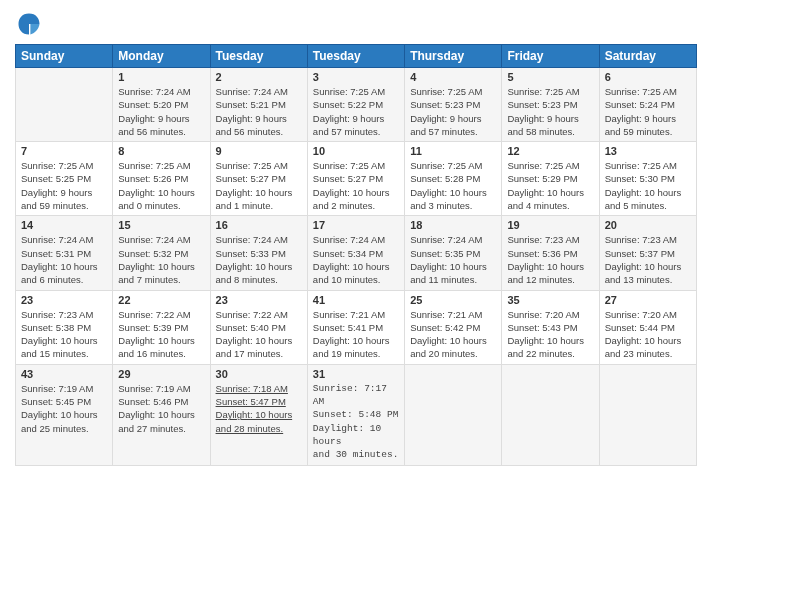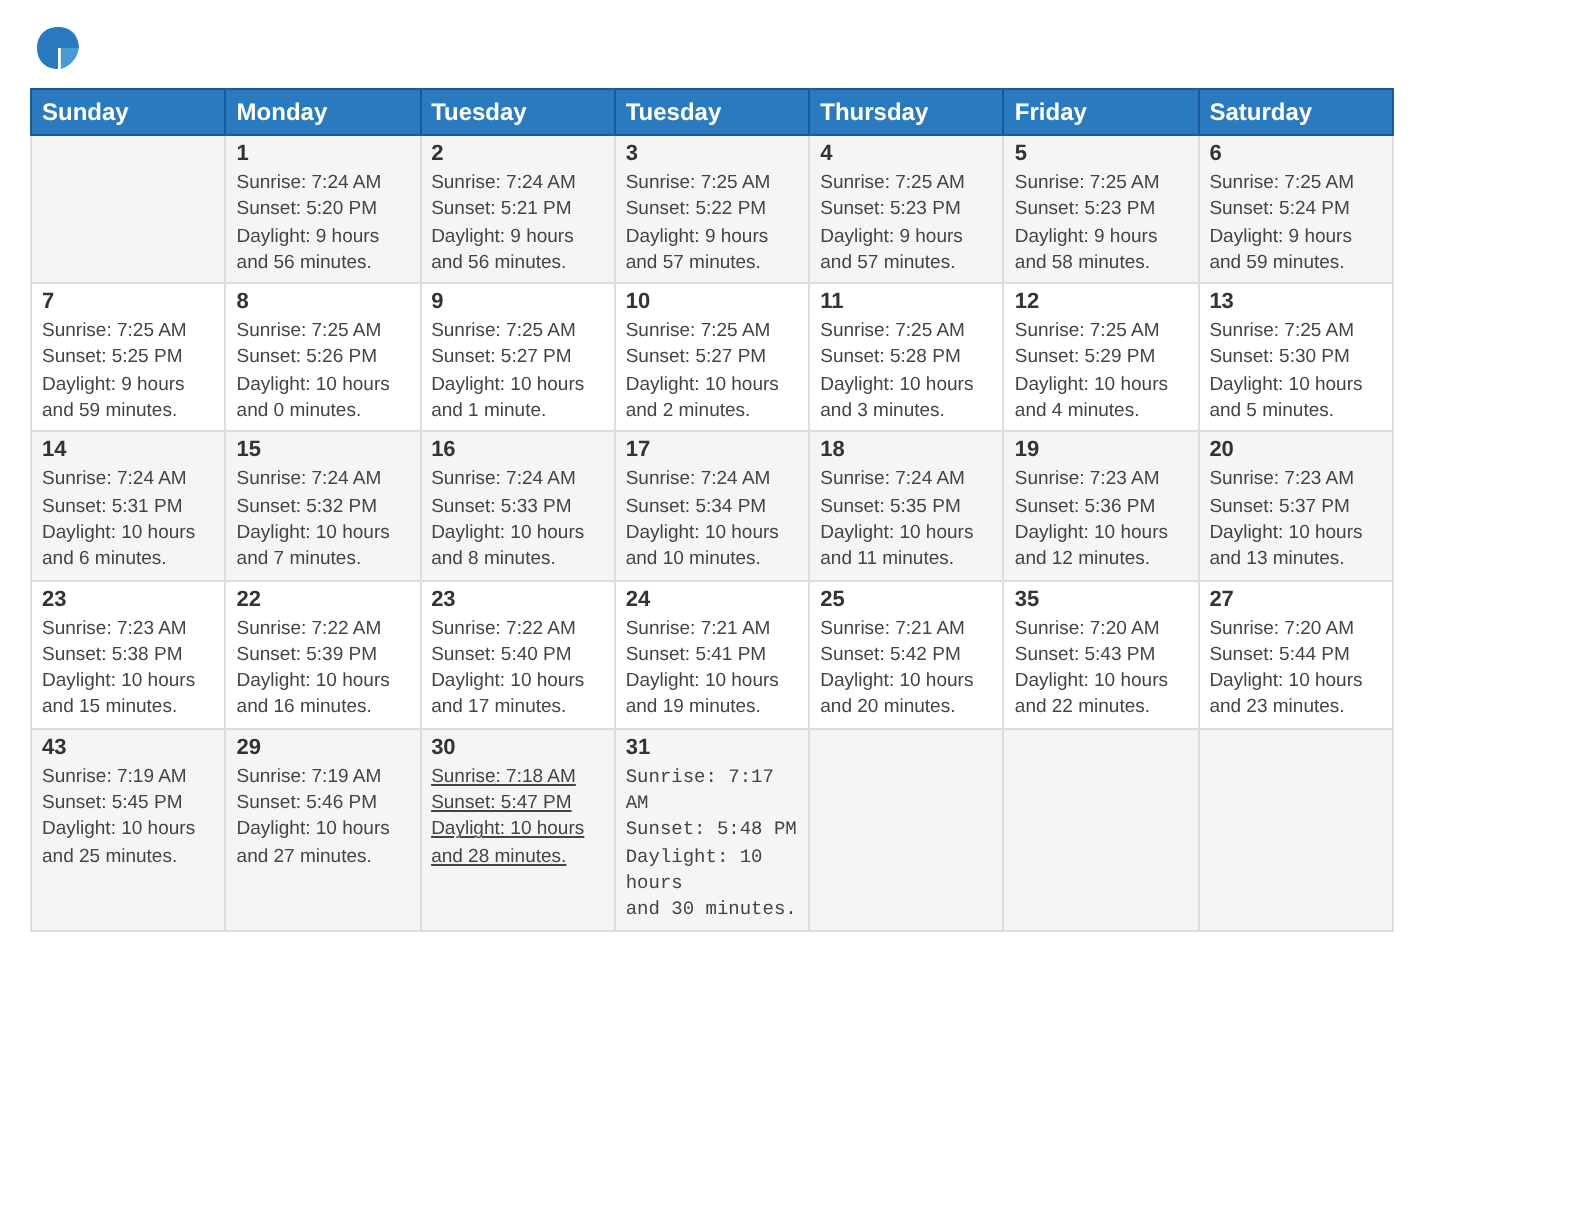--- a/index.html
+++ b/index.html
@@ -297,21 +297,21 @@
 and 16 minutes.</div>
           </td>
           <td>
             <span class="day-number">23</span>
             <div class="day-info" style="white-space: pre-line;">Sunrise: 7:22 AM
 Sunset: 5:40 PM
 Daylight: 10 hours
 and 17 minutes.</div>
           </td>
           <td>
-            <span class="day-number">24</span>
+            <span class="day-number">41</span>
             <div class="day-info" style="white-space: pre-line;">Sunrise: 7:21 AM
 Sunset: 5:41 PM
 Daylight: 10 hours
 and 19 minutes.</div>
           </td>
           <td>
             <span class="day-number">25</span>
             <div class="day-info" style="white-space: pre-line;">Sunrise: 7:21 AM
 Sunset: 5:42 PM
 Daylight: 10 hours

